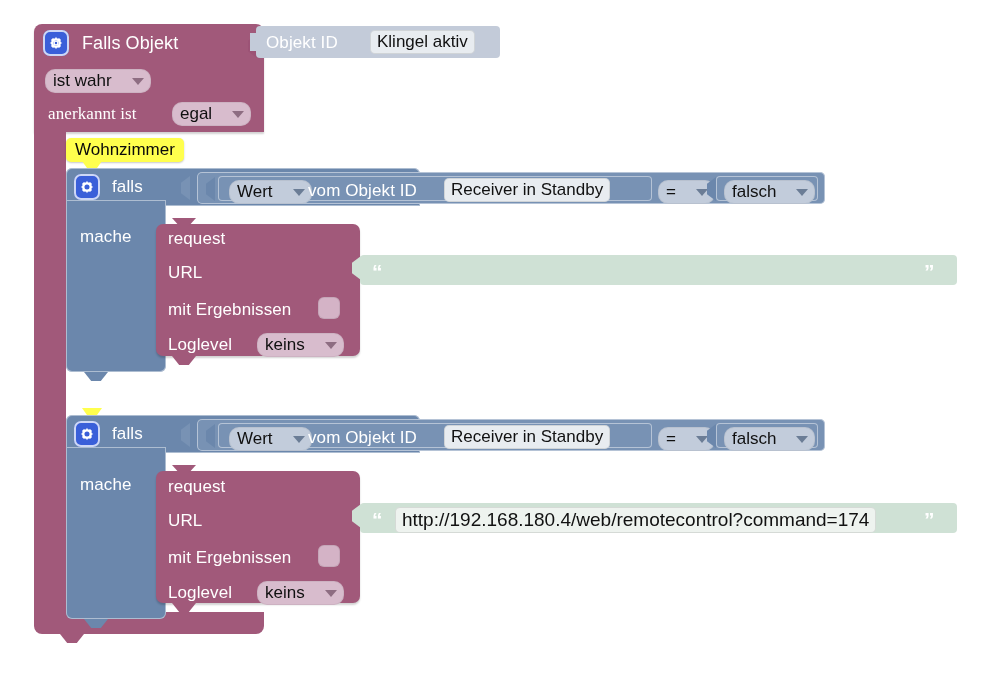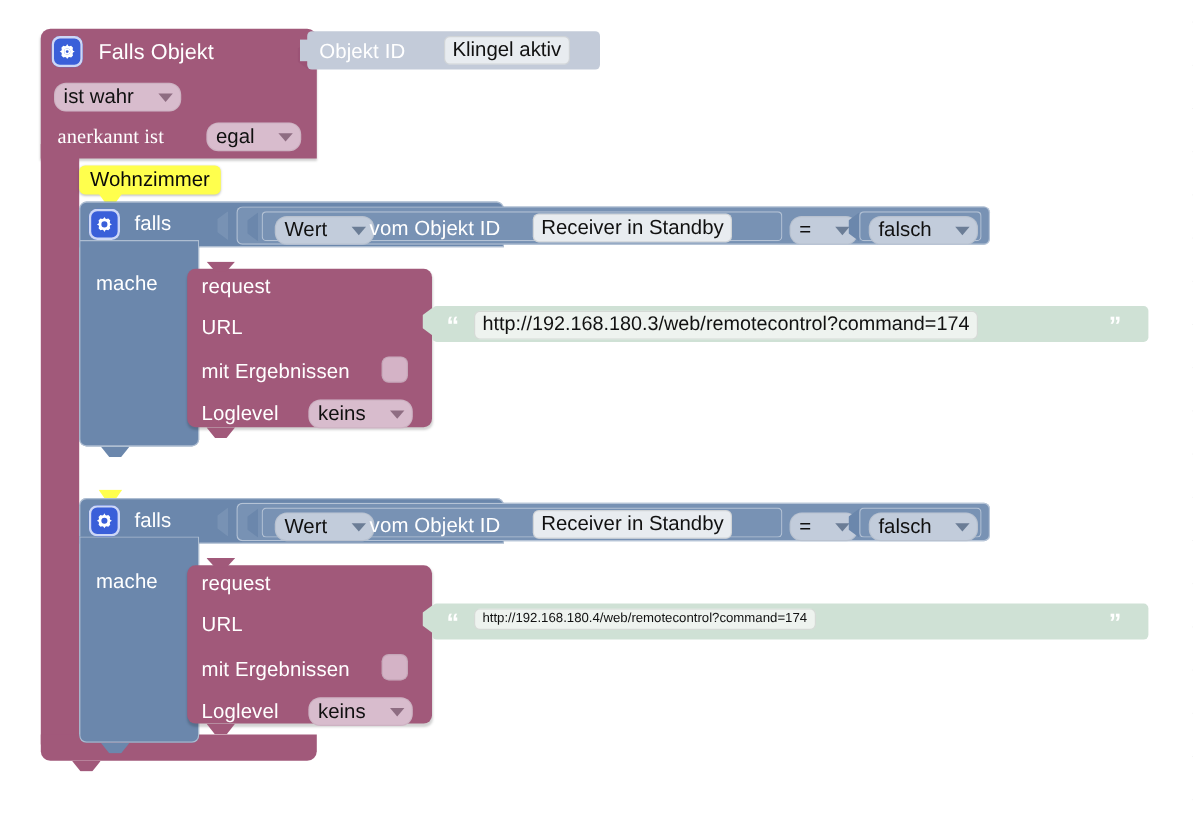--- a/index.html
+++ b/index.html
@@ -256,21 +256,20 @@
   <div class="cbx" style="left:318px; top:297px;"></div>
   <div class="lbl" style="left:168px; top:336px;">Loglevel</div>
   <div class="dd" style="left:257px; top:333px;">
     <span>keins</span>
     <span class="caret"></span>
   </div>
 
   <div class="plug mint" style="left:352px; top:256px;"></div>
   <div class="blk mint" style="left:360px; top:255px; width:597px; height:30px; border-radius:4px;"></div>
   <div class="quote" style="left:372px; top:261px;">“</div>
-  <div class="chip mintchip" style="left:395px; top:259px; font-size:16.5px;">http://192.168.180.3/web/remotecontrol?command=174</div>
   <div class="quote" style="left:924px; top:261px;">”</div>
 
   <div class="tag-notch" style="left:82px; top:408px;"></div>
 
   <div class="blk blue outline" style="left:66px; top:415px; width:354px; height:38px; border-radius:6px 6px 0 0;"></div>
   <div class="blk blue outline" style="left:66px; top:447px; width:100px; height:172px; border-radius:0 0 6px 6px;"></div>
   <div class="notch-bot blue" style="left:84px; top:619px;"></div>
 
   <div class="gear" style="left:74px; top:421px;">
     <svg width="16" height="16" viewBox="0 0 24 24" aria-hidden="true">
@@ -315,16 +314,16 @@
   <div class="cbx" style="left:318px; top:545px;"></div>
   <div class="lbl" style="left:168px; top:584px;">Loglevel</div>
   <div class="dd" style="left:257px; top:581px;">
     <span>keins</span>
     <span class="caret"></span>
   </div>
 
   <div class="plug mint" style="left:352px; top:504px;"></div>
   <div class="blk mint" style="left:360px; top:503px; width:597px; height:30px; border-radius:4px;"></div>
   <div class="quote" style="left:372px; top:509px;">“</div>
-  <div class="chip mintchip" style="left:395px; top:507px; font-size:11px;">http://192.168.180.4/web/remotecontrol?command=174</div>
+  <div class="chip mintchip" style="left:395px; top:507px; font-size:19px;">http://192.168.180.4/web/remotecontrol?command=174</div>
   <div class="quote" style="left:924px; top:509px;">”</div>
 
 </div>
 
 </body></html>

